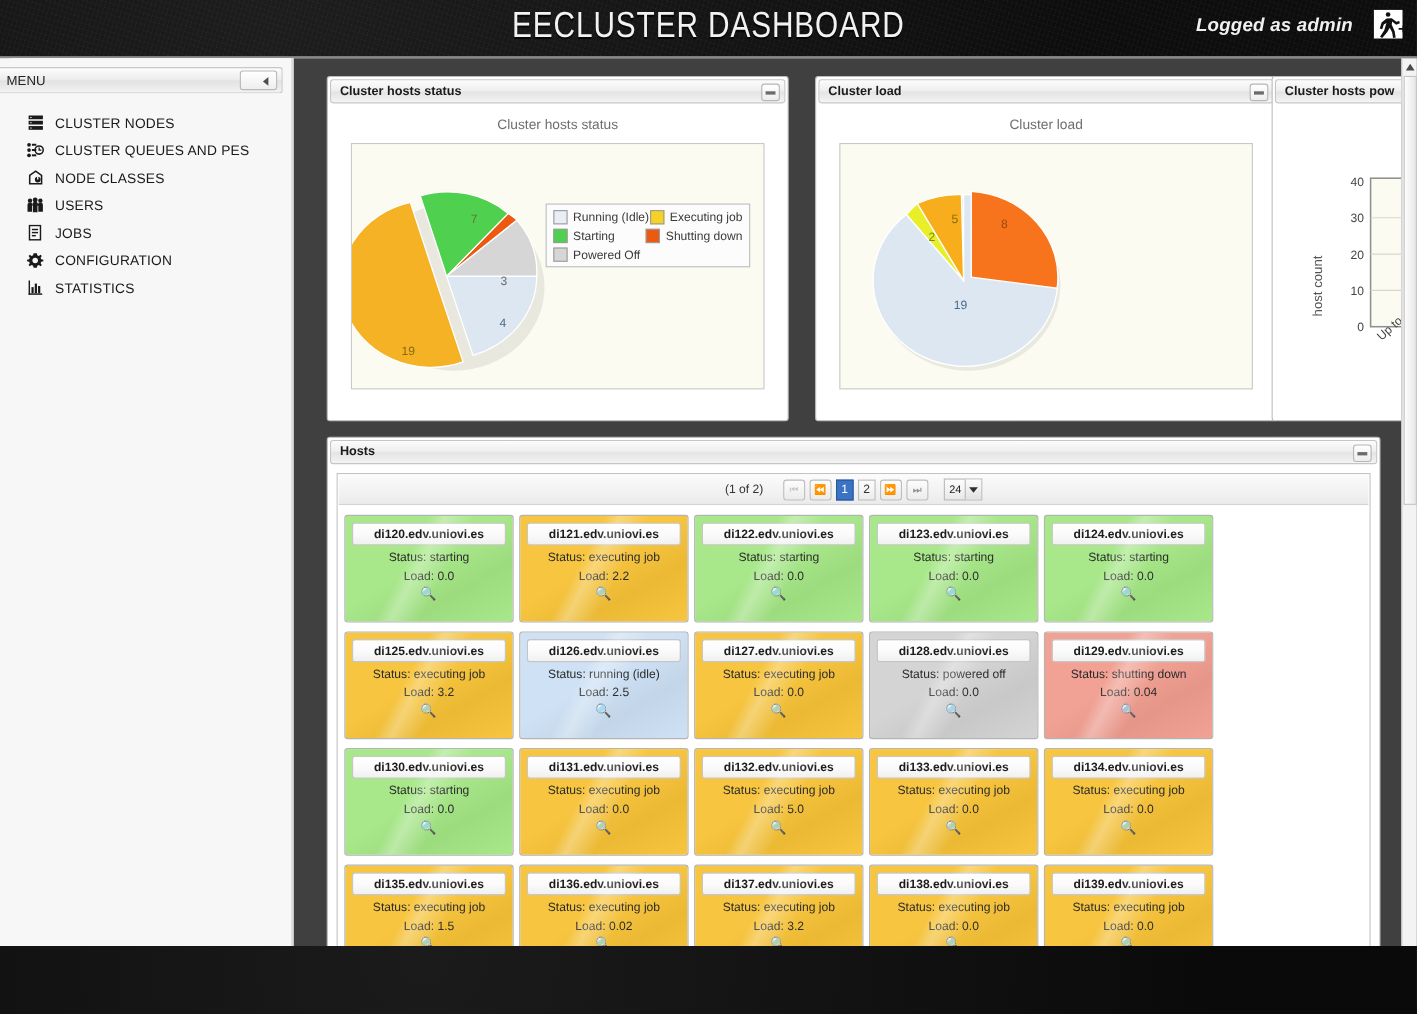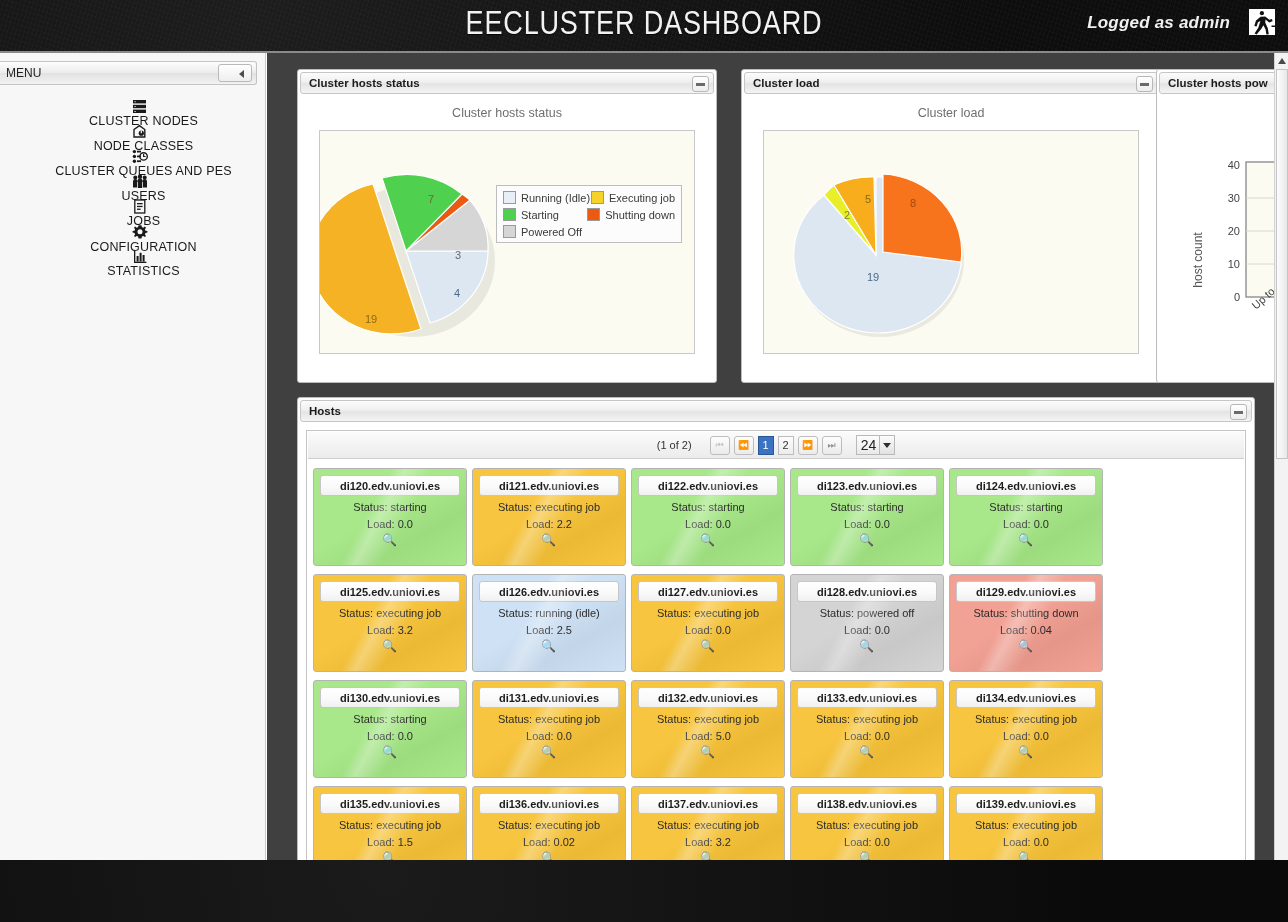--- a/index.html
+++ b/index.html
@@ -89,21 +89,20 @@
     border-top: 4px solid transparent;
     border-bottom: 4px solid transparent;
     border-right: 5px solid #4d4d4d;
   }
   #menu-list { margin: 14px 0 0 0; padding: 0; list-style: none; }
   .menu-item {
     height: 25px;
     display: flex; align-items: center;
     padding-left: 22px;
     cursor: pointer;
-    flex-direction: column;
   }
   .menu-item .m-icon {
     width: 20px; height: 18px;
     margin-right: 8px;
     display: flex; align-items: center; justify-content: center;
     color: #1a1a1a;
   }
   .menu-item .m-label {
     font-size: 12.5px;
     color: #1a1a1a;
@@ -223,21 +222,21 @@
     border-color: #2c5596;
     color: #ffffff;
   }
   #page-size {
     margin-left: 10px;
     height: 20px;
     display: flex; align-items: center;
     border: 1px solid #b9b9b9;
     background: linear-gradient(to bottom, #fdfdfd, #e9e9e9);
     padding-left: 4px;
-    font-size: 14px; color: #222;
+    font-size: 10px; color: #222;
   }
   #page-size .arrow {
     width: 15px; height: 18px;
     margin-left: 3px;
     border-left: 1px solid #b9b9b9;
     background: linear-gradient(to bottom, #fbfbfb, #e2e2e2);
     display: flex; align-items: center; justify-content: center;
   }
   #page-size .arrow .tri {
     width: 0; height: 0;
@@ -390,42 +389,42 @@
             <rect x="1" y="10.6" width="13" height="3.4" fill="#1a1a1a"></rect>
             <rect x="2.4" y="2.4" width="1.4" height="0.8" fill="#fff"></rect>
             <rect x="2.4" y="7.2" width="1.4" height="0.8" fill="#fff"></rect>
             <rect x="2.4" y="12" width="1.4" height="0.8" fill="#fff"></rect>
           </svg>
         </span>
         <span class="m-label">CLUSTER NODES</span>
       </li>
       <li class="menu-item">
         <span class="m-icon">
-          <svg width="15" height="15" viewBox="0 0 15 15">
-            <path d="M2 5.5 L7.4 1.6 L12.8 5.5 V13 H2 Z" fill="none" stroke="#1a1a1a" stroke-width="1.4"></path>
-            <circle cx="9.3" cy="9.2" r="2.6" fill="#1a1a1a"></circle>
-            <rect x="8.7" y="6.6" width="1.2" height="2.6" fill="#fff"></rect>
-          </svg>
-        </span>
-        <span class="m-label">NODE CLASSES</span>
-      </li>
-      <li class="menu-item">
-        <span class="m-icon">
           <svg width="16" height="15" viewBox="0 0 16 15">
             <circle cx="2.4" cy="2.6" r="1.7" fill="#1a1a1a"></circle>
             <rect x="5" y="1.7" width="4" height="1.8" fill="#1a1a1a"></rect>
             <circle cx="2.4" cy="7.4" r="1.7" fill="#1a1a1a"></circle>
             <rect x="5" y="6.5" width="4" height="1.8" fill="#1a1a1a"></rect>
             <circle cx="2.4" cy="12.2" r="1.7" fill="#1a1a1a"></circle>
             <rect x="5" y="11.3" width="4" height="1.8" fill="#1a1a1a"></rect>
             <circle cx="11.6" cy="7.4" r="3.7" fill="none" stroke="#1a1a1a" stroke-width="1.4"></circle>
             <path d="M11.6 5 v2.5 h2" fill="none" stroke="#1a1a1a" stroke-width="1.2"></path>
           </svg>
         </span>
         <span class="m-label">CLUSTER QUEUES AND PES</span>
+      </li>
+      <li class="menu-item">
+        <span class="m-icon">
+          <svg width="15" height="15" viewBox="0 0 15 15">
+            <path d="M2 5.5 L7.4 1.6 L12.8 5.5 V13 H2 Z" fill="none" stroke="#1a1a1a" stroke-width="1.4"></path>
+            <circle cx="9.3" cy="9.2" r="2.6" fill="#1a1a1a"></circle>
+            <rect x="8.7" y="6.6" width="1.2" height="2.6" fill="#fff"></rect>
+          </svg>
+        </span>
+        <span class="m-label">NODE CLASSES</span>
       </li>
       <li class="menu-item">
         <span class="m-icon">
           <svg width="16" height="15" viewBox="0 0 16 15">
             <circle cx="3.3" cy="3.4" r="2" fill="#1a1a1a"></circle>
             <circle cx="8" cy="2.8" r="2.2" fill="#1a1a1a"></circle>
             <circle cx="12.7" cy="3.4" r="2" fill="#1a1a1a"></circle>
             <path d="M1 13.6 V7.4 a2.3 2.3 0 0 1 4.6 0 V13.6 Z" fill="#1a1a1a"></path>
             <path d="M5.5 14 V7 a2.5 2.5 0 0 1 5 0 V14 Z" fill="#1a1a1a"></path>
             <path d="M10.4 13.6 V7.4 a2.3 2.3 0 0 1 4.6 0 V13.6 Z" fill="#1a1a1a"></path>

